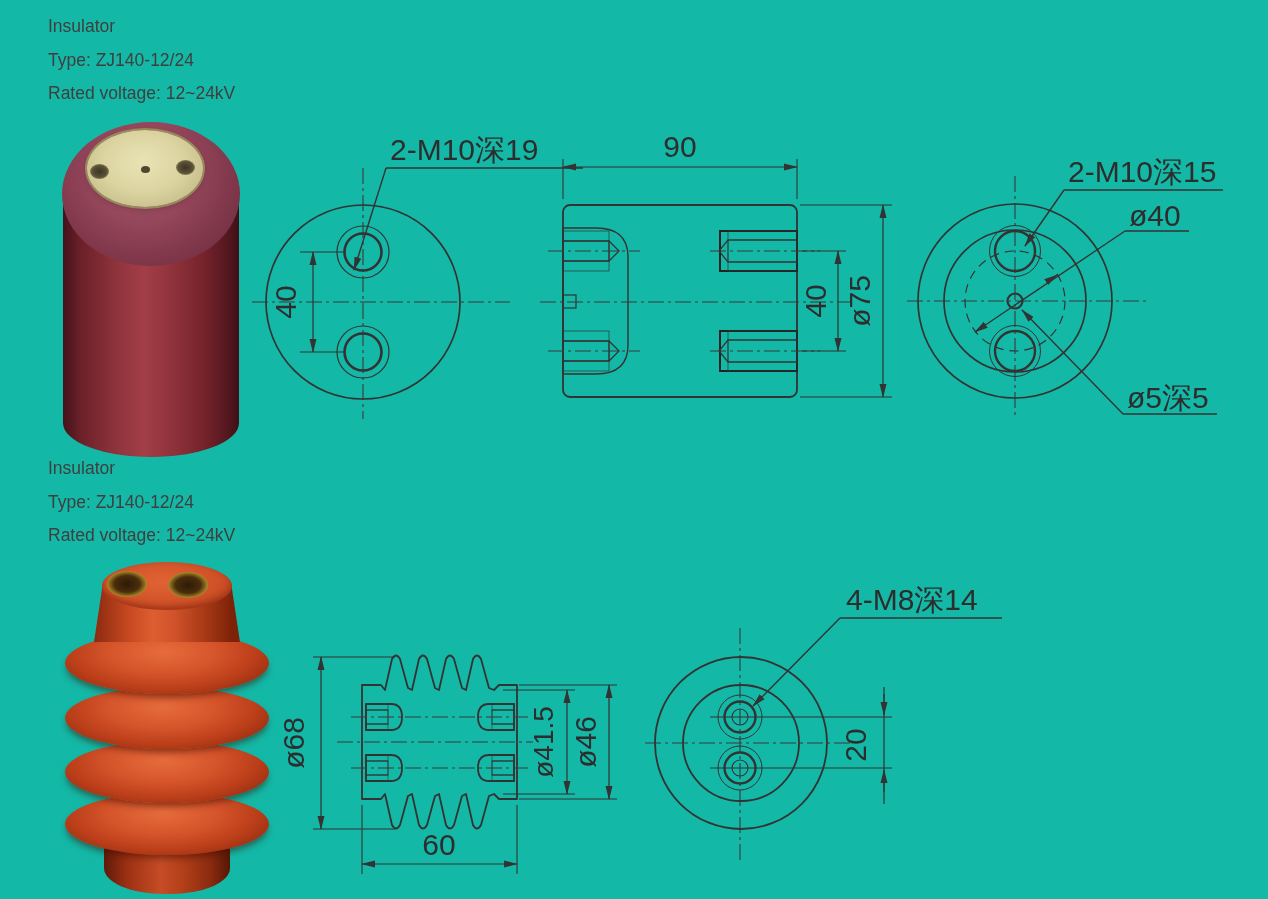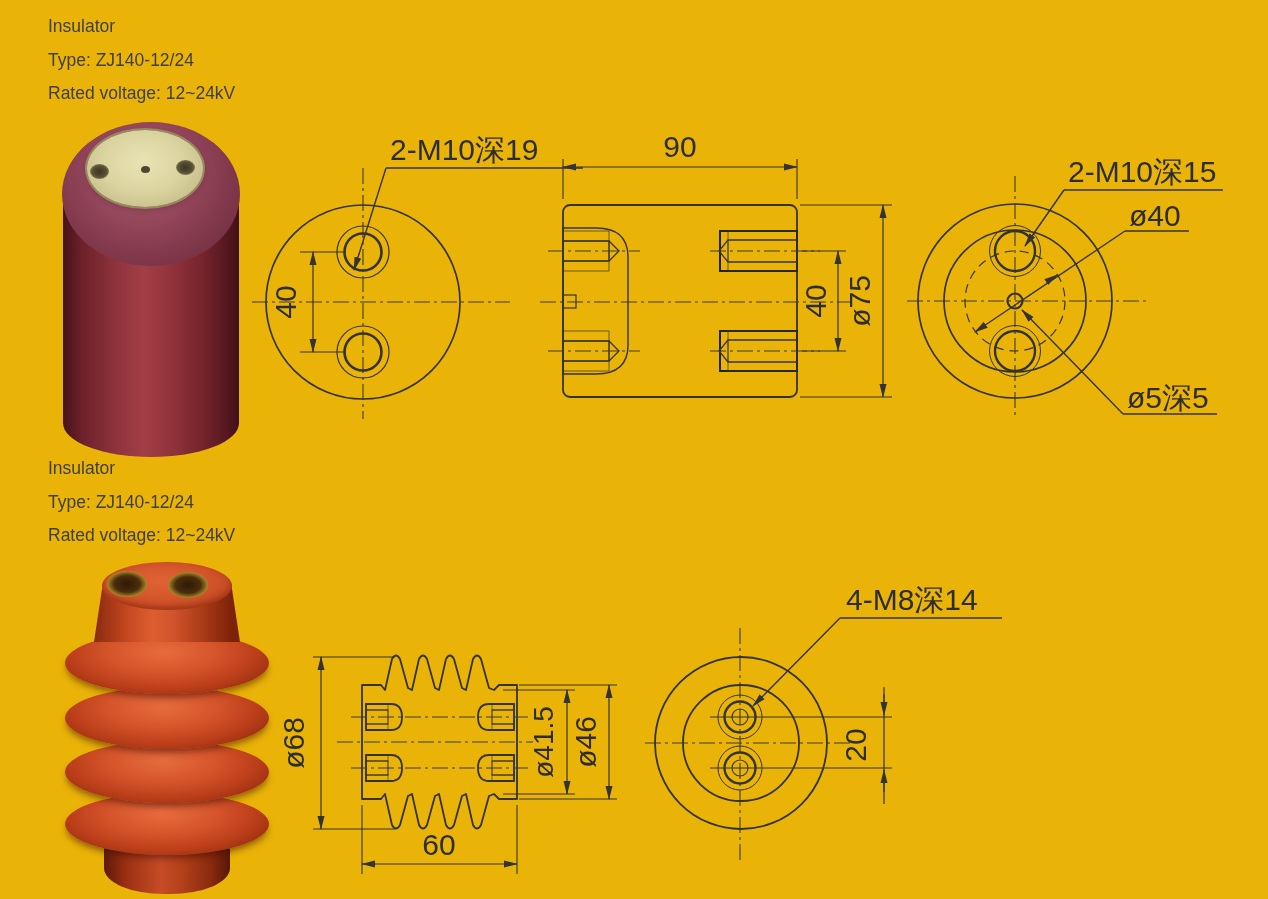--- a/index.html
+++ b/index.html
@@ -1,18 +1,18 @@
 <!DOCTYPE html>
 <html><head>
 <meta charset="utf-8">
 <style>
   html,body{margin:0;padding:0;background:#fff;}
   body{width:1268px;height:899px;position:relative;overflow:hidden;
        font-family:"Liberation Sans",sans-serif;}
-  .page{position:absolute;inset:0;background:#eab308;}
+  .page{position:absolute;inset:0;background:#14b8a6;}
 
   
   .info{position:absolute;left:48px;color:#3f3f3f;font-size:17.5px;line-height:33.5px;}
   .info.sec1{top:10px;}
   .info.sec2{top:452px;}
 
   
   .p1{position:absolute;left:62px;top:122px;width:178px;height:336px;}
   .p1-body{position:absolute;left:1px;top:72px;width:176px;height:263px;
     background:linear-gradient(90deg,#45121a 0%,#6b2029 10%,#8e333c 30%,#a23e46 46%,#93343d 60%,#75232c 80%,#50161d 95%,#3f1016 100%);

